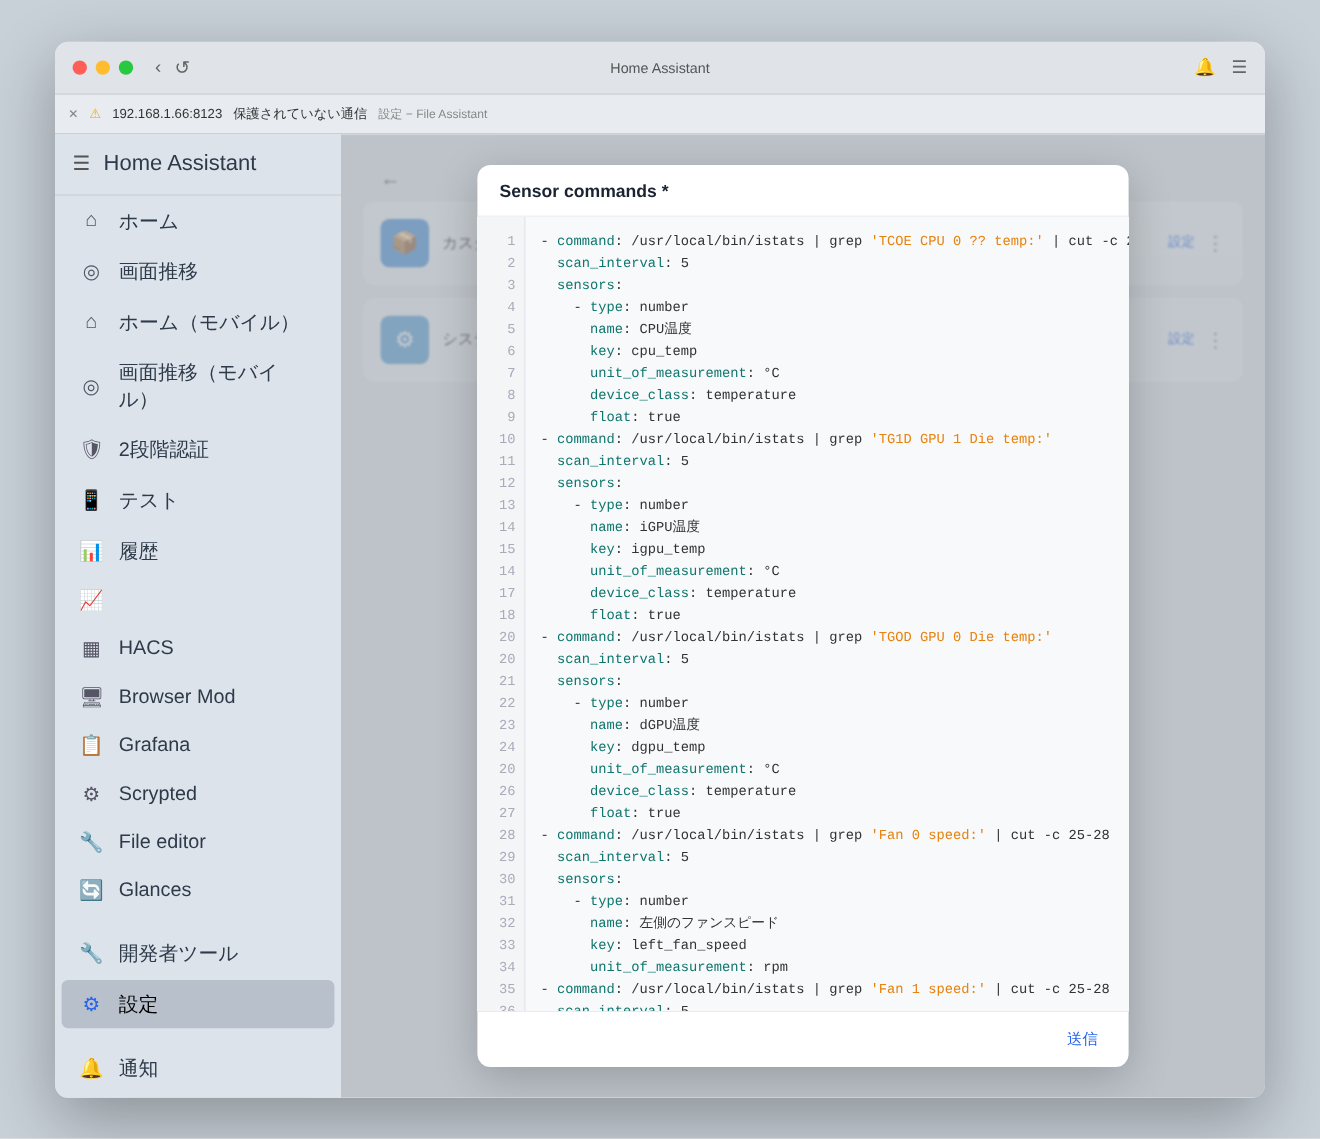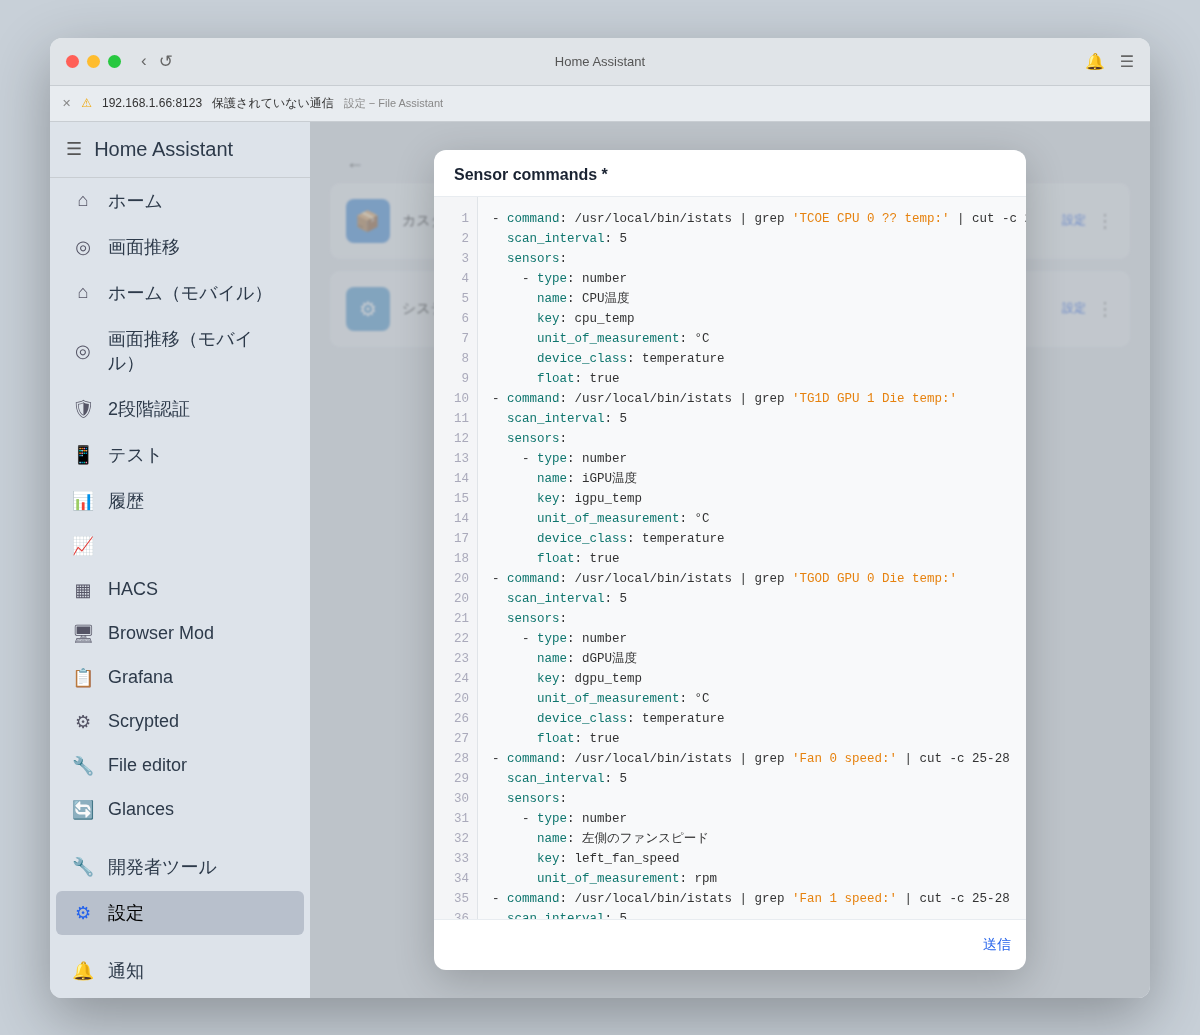--- a/index.html
+++ b/index.html
@@ -294,21 +294,21 @@
     }
     .code-line {
       display: block;
       line-height: 1.6;
     }
     
     .c-key { color: #0f766e; } 
     .c-str { color: #e6820e; } 
     .c-val { color: #333; }
     .modal-footer {
-      padding: 12px 7px;
+      padding: 12px 20px;
       display: flex;
       justify-content: flex-end;
       border-top: 1px solid #e8ecf0;
     }
     .send-btn {
       font-size: 14px;
       color: #2563eb;
       cursor: pointer;
       background: none;
       border: none;

